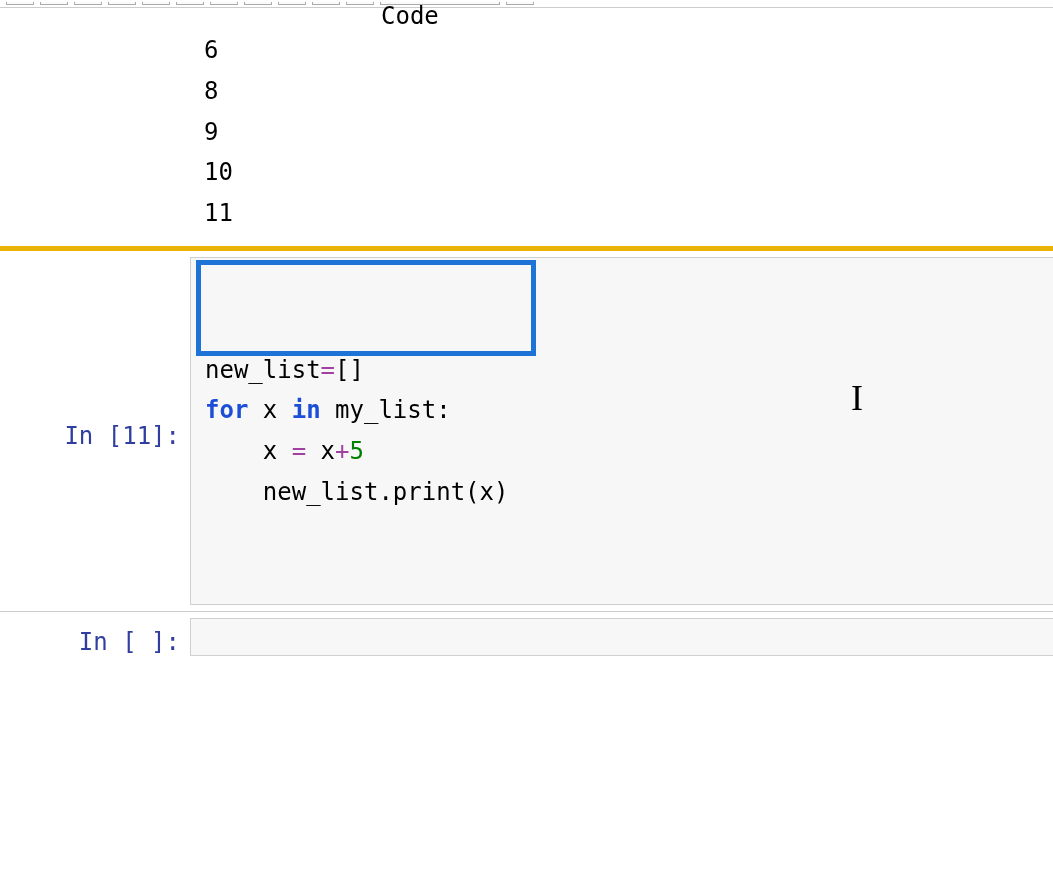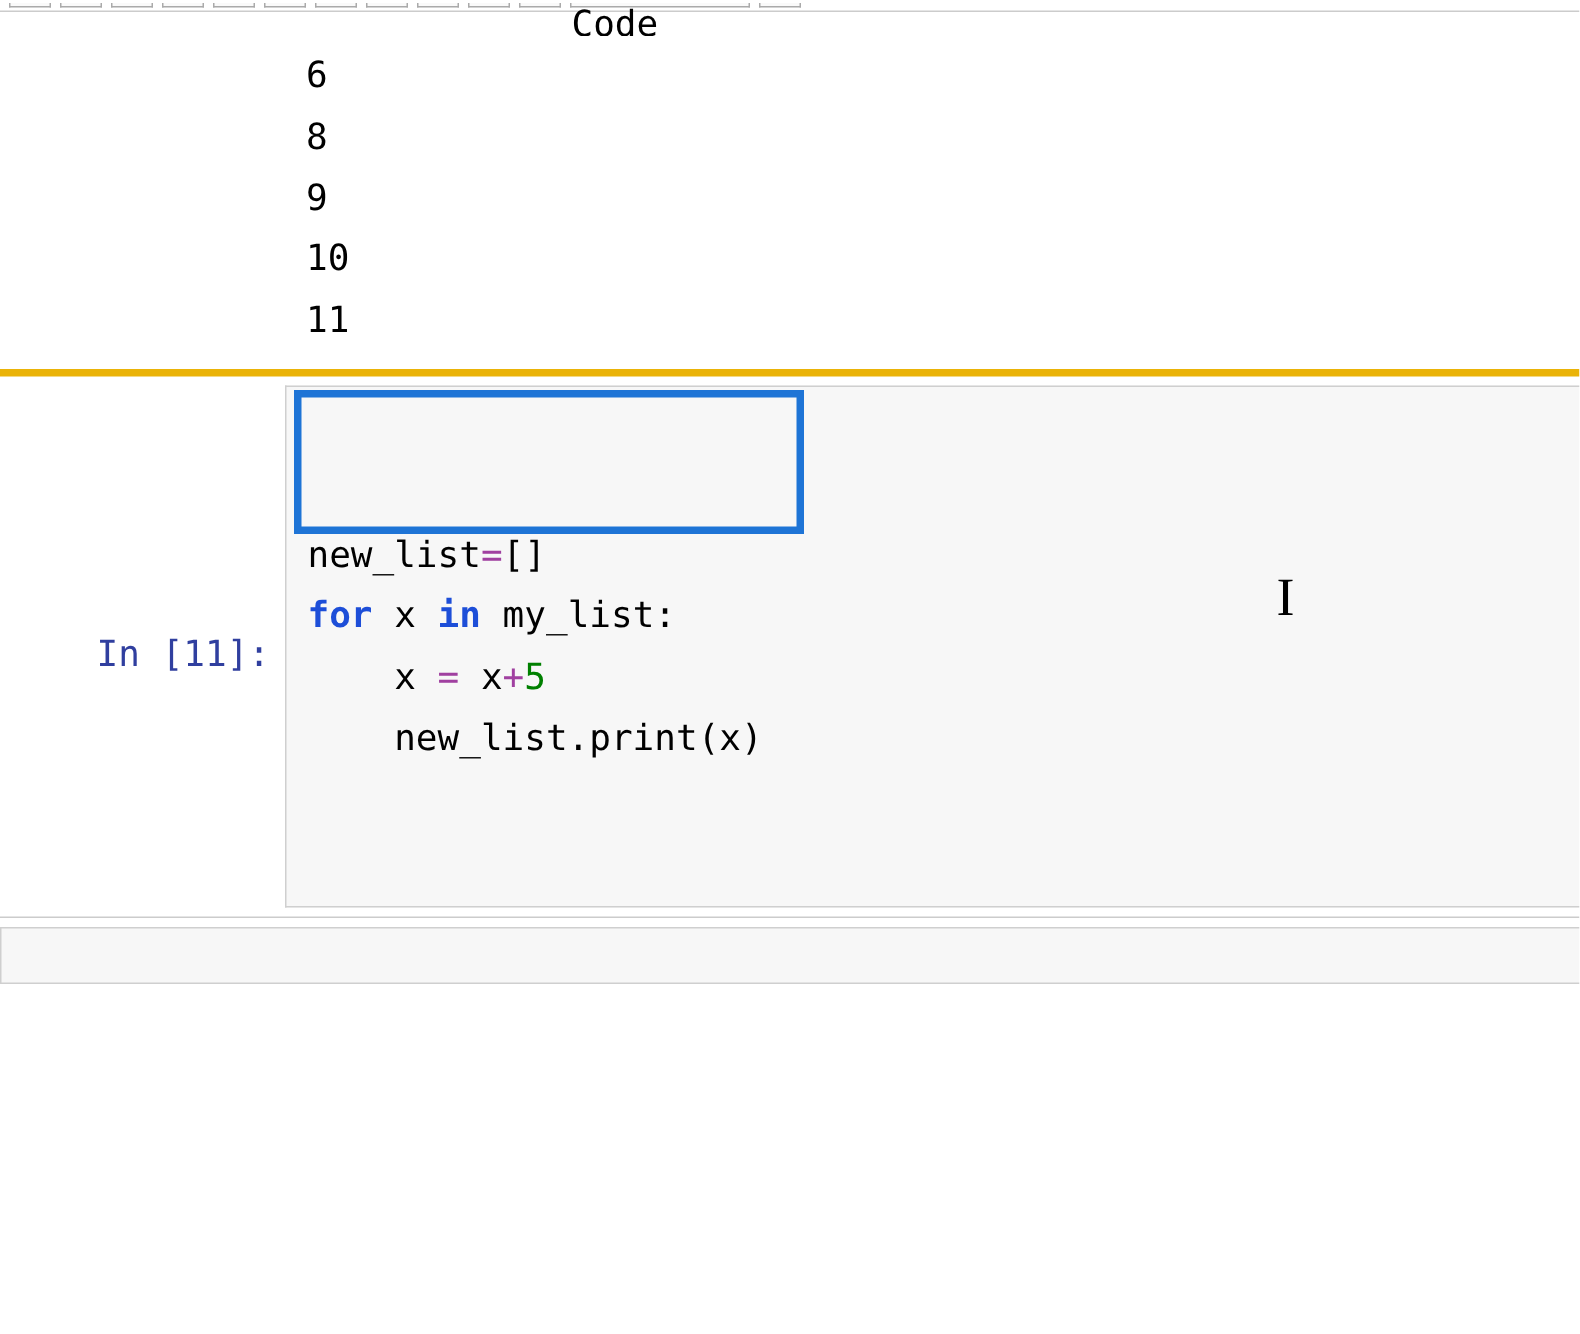--- a/index.html
+++ b/index.html
@@ -142,16 +142,17 @@
 <span class="tok-kw">for</span><span class="tok-plain"> x </span><span class="tok-kw">in</span><span class="tok-plain"> my_list:</span>
 <span class="tok-plain">    x </span><span class="tok-op">=</span><span class="tok-plain"> x</span><span class="tok-op">+</span><span class="tok-num">5</span>
 <span class="tok-plain">    new_list.print(x)</span>
       <span class="cursor-i" style="left:660px; top:110px; font-size:36px;">I</span>
     </div>
   </div>
 
   <div style="border-top:1px solid #ccc;"></div>
 
   <div class="cell">
+    <div class="prompt">In [ ]:</div>
     <div class="input-area"></div>
   </div>
 
 </div>
 
 </body></html>

